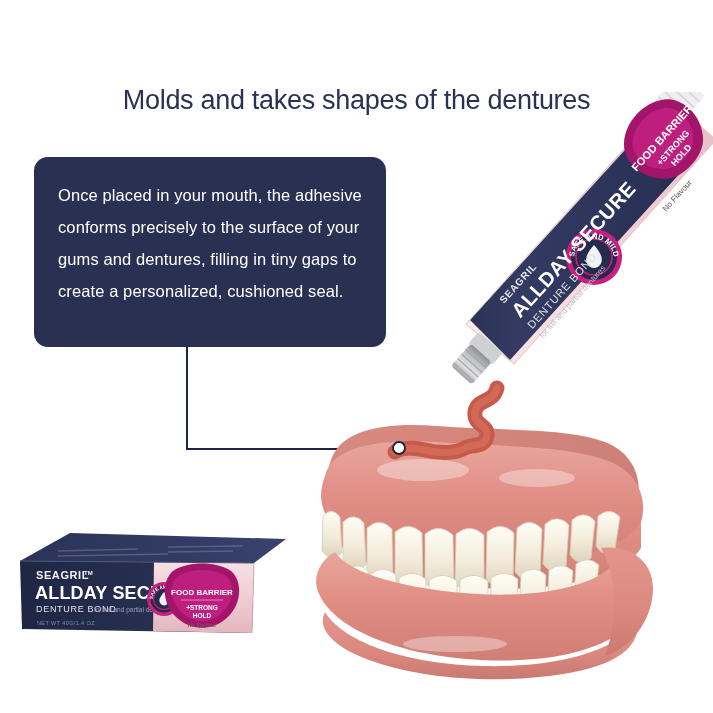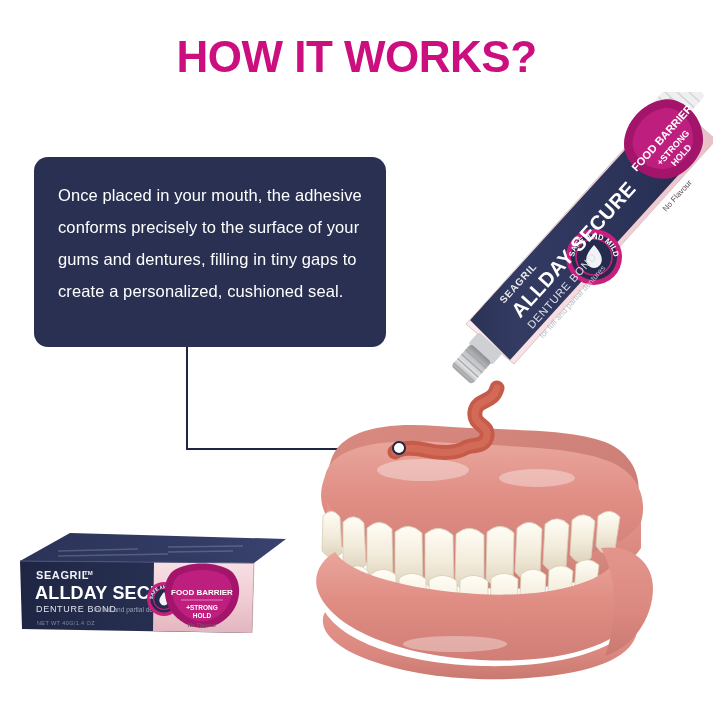--- a/index.html
+++ b/index.html
@@ -69,21 +69,21 @@
     border-radius:50%;
     background:#ffffff;border:2.5px solid #1F2545;
     box-sizing:border-box;
   }
 </style>
 </head>
 <body>
 
 <div class="stage">
 
-  <div class="title">HOW IT WORKS?</div>
+  <div class="subtitle">Molds and takes shapes of the dentures</div>
 
   <svg class="leader" viewBox="0 0 713 713">
     <path d="M187 347 L187 449 L394 449" fill="none" stroke="#1F2545" stroke-width="2"></path>
   </svg>
 
   <div class="callout">
     <p>Once placed in your mouth, the adhesive conforms precisely to the surface of your gums and dentures, filling in tiny gaps to create a personalized, cushioned seal.</p>
   </div>
 
   <svg class="denture" viewBox="0 0 404 292">

